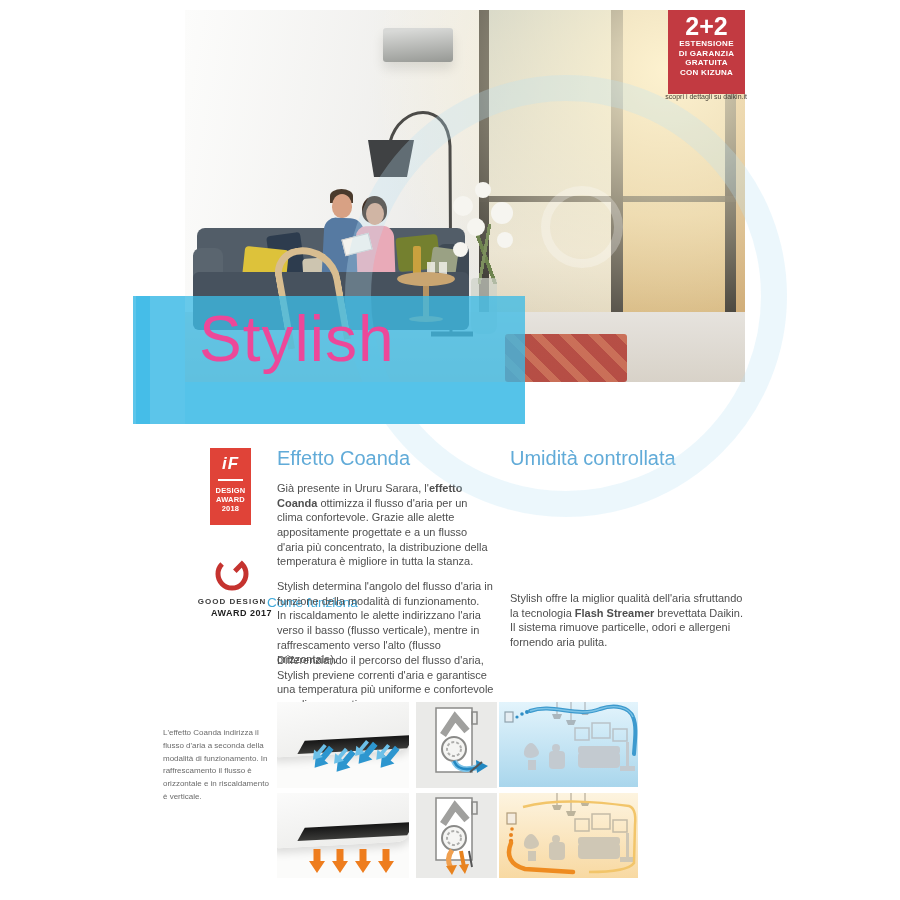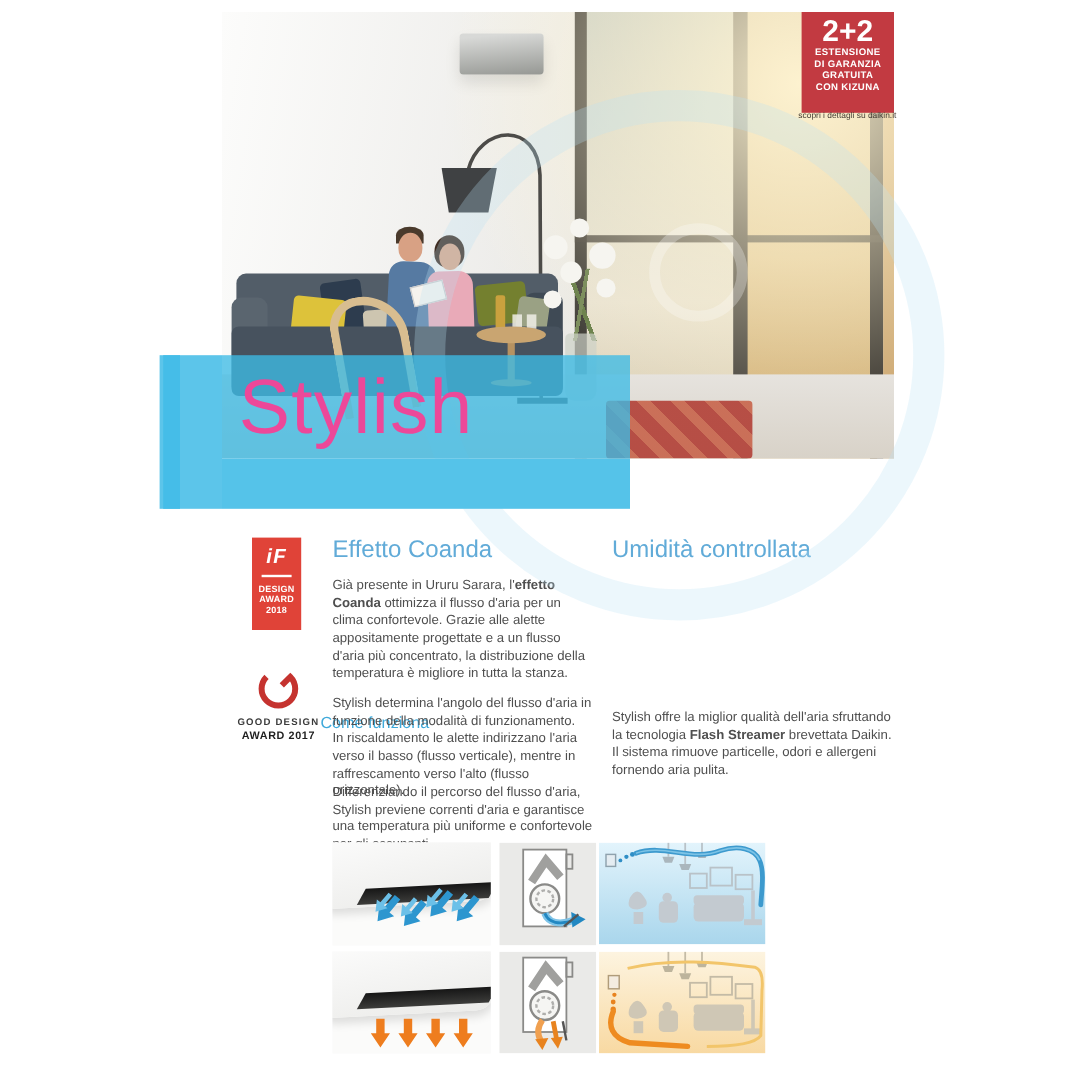--- a/index.html
+++ b/index.html
@@ -75,21 +75,21 @@
 
   
   #if-badge{left:210px;top:448px;width:41px;height:77px;background:#e04338;color:#fff;text-align:center;}
   #if-badge .if-logo{font-size:17px;font-weight:bold;font-style:italic;margin-top:6px;letter-spacing:1px;}
   #if-badge .if-sep{width:25px;height:2px;background:#fff;margin:5px auto 5px;}
   #if-badge .if-line{font-size:7.5px;font-weight:bold;line-height:9px;letter-spacing:.2px;}
   #gd-mark{left:214px;top:556px;width:36px;height:36px;}
   #gd-text1{left:192px;top:597px;width:80px;font-size:8px;font-weight:bold;color:#3c3c3c;
             letter-spacing:1px;text-align:center;}
   #gd-text2{left:192px;top:608px;width:80px;font-size:9px;font-weight:bold;color:#1e1e1e;
-            letter-spacing:.5px;text-align:center;}
+            letter-spacing:.5px;text-align:right;}
 
   
   .h-big{font-size:20px;font-weight:400;color:#61abd8;}
   .h-sub{font-size:13.5px;font-weight:400;color:#3fa9da;}
   .body-txt{font-size:11px;line-height:1.33;color:#4f4f4f;white-space:pre-line;}
   #h-effetto{left:277px;top:447px;width:220px;}
   #p-effetto{left:277px;top:481px;width:219px;}
   #h-come{left:267px;top:563px;width:220px;margin-top:32px;}
   #p-come1{left:277px;top:579px;width:224px;}
   #p-come2{left:277px;top:653px;width:224px;}
@@ -201,20 +201,21 @@
   <div id="h-effetto" class="abs h-big">Effetto Coanda</div>
   <div id="p-effetto" class="abs body-txt"><span>Già presente in Ururu Sarara, l'</span><b>effetto Coanda</b><span> ottimizza il flusso d'aria per un clima confortevole. Grazie alle alette appositamente progettate e a un flusso d'aria più concentrato, la distribuzione della temperatura è migliore in tutta la stanza.</span></div>
   <div id="h-come" class="abs h-sub">Come funziona</div>
   <div id="p-come1" class="abs body-txt">Stylish determina l'angolo del flusso d'aria in funzione della modalità di funzionamento.
 In riscaldamento le alette indirizzano l'aria verso il basso (flusso verticale), mentre in raffrescamento verso l'alto (flusso orizzontale).</div>
   <div id="p-come2" class="abs body-txt">Differenziando il percorso del flusso d'aria, Stylish previene correnti d'aria e garantisce una temperatura più uniforme e confortevole per gli occupanti.</div>
   <div id="h-umidita" class="abs h-big">Umidità controllata</div>
   <div id="p-aria" class="abs body-txt"><span>Stylish offre la miglior qualità dell'aria sfruttando la tecnologia </span><b>Flash Streamer</b><span> brevettata Daikin.
 Il sistema rimuove particelle, odori e allergeni fornendo aria pulita.</span></div>
 
+  <div id="caption" class="abs">L'effetto Coanda indirizza il flusso d'aria a seconda della modalità di funzionamento. In raffrescamento il flusso è orizzontale e in riscaldamento è verticale.</div>
 
   <div class="abs cell cell-photo r1" style="left:277px;top:702px;width:132px;height:86px">
     <div class="acp-body"></div>
     <div class="acp-slot"></div>
     <svg width="132" height="86" style="position:absolute;left:0;top:0">
       <g fill="#2d96cf">
         <path transform="translate(44,58) rotate(40)" d="M-3,-2 L-3,-16 L3,-16 L3,-2 L8,-2 L0,10 L-8,-2 Z"></path>
         <path transform="translate(66,62) rotate(40)" d="M-3,-2 L-3,-16 L3,-16 L3,-2 L8,-2 L0,10 L-8,-2 Z"></path>
         <path transform="translate(88,54) rotate(40)" d="M-3,-2 L-3,-16 L3,-16 L3,-2 L8,-2 L0,10 L-8,-2 Z"></path>
         <path transform="translate(110,58) rotate(40)" d="M-3,-2 L-3,-16 L3,-16 L3,-2 L8,-2 L0,10 L-8,-2 Z"></path>

